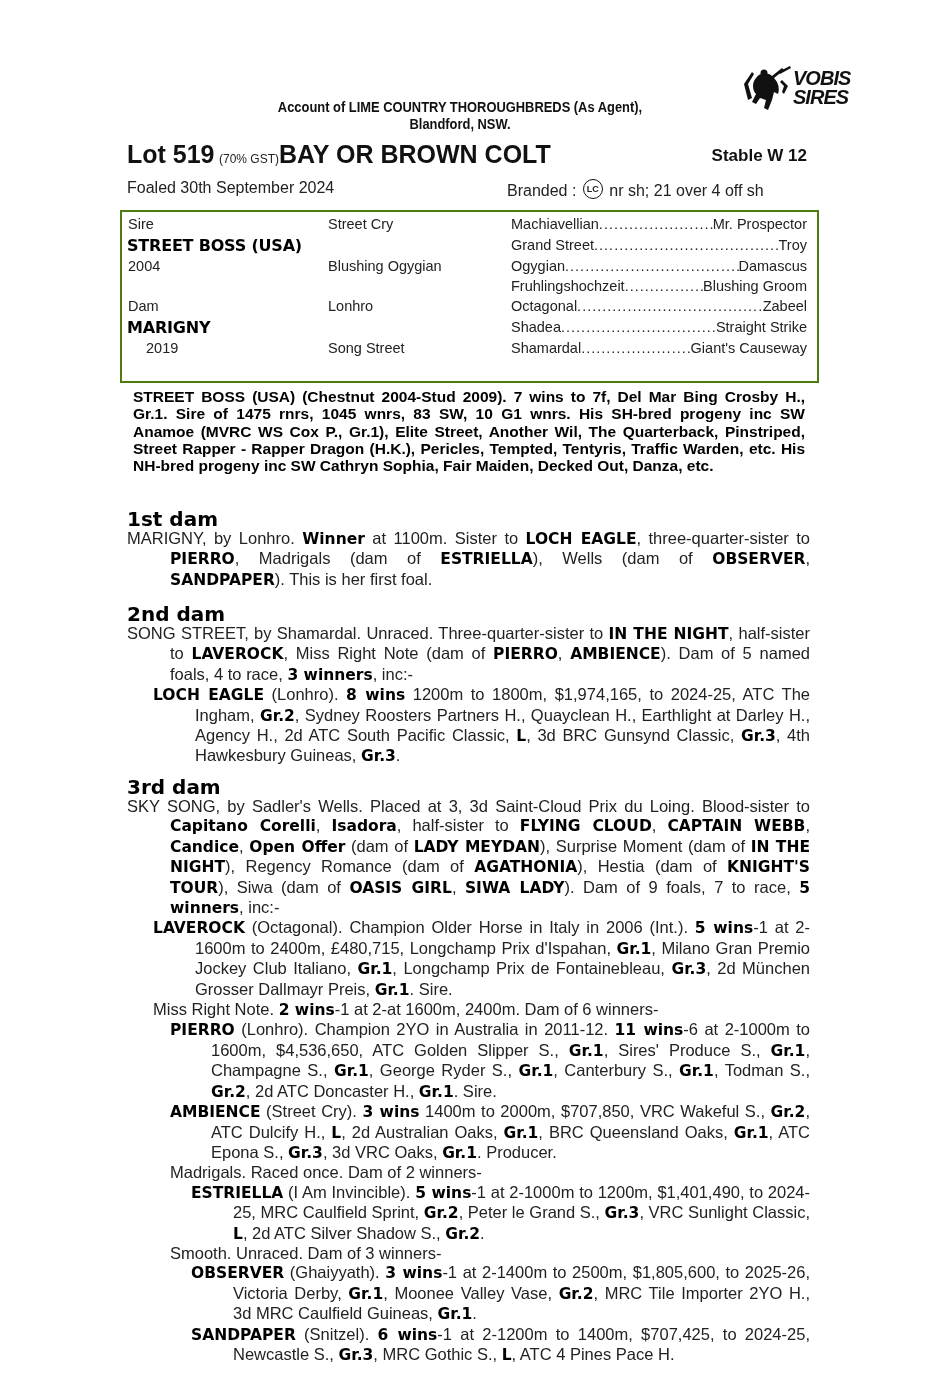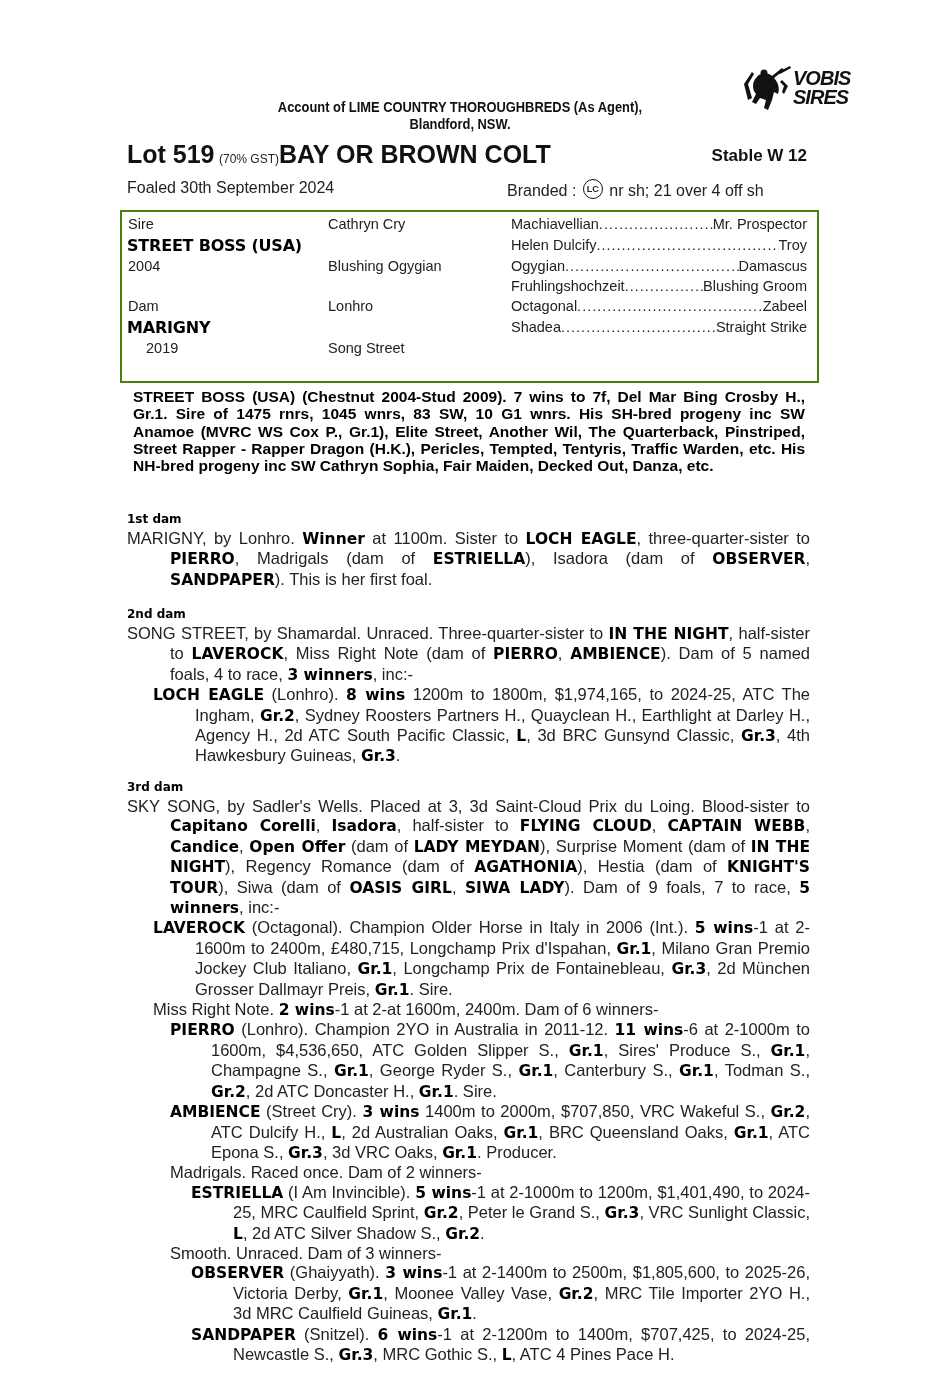--- a/index.html
+++ b/index.html
@@ -34,21 +34,21 @@
   .anc .dots { flex:1 1 auto; overflow:hidden; }
   .anc .dots::before { content:"........................................................................................"; letter-spacing:1px; }
   .anc .r { flex:0 0 auto; }
 
   
   .sire-summary { left:133px; top:388px; width:672px; font-family:"Liberation Sans", sans-serif; font-weight:bold;
                   font-size:15.5px; line-height:17.3px; text-align:justify; color:#000; }
 
   
   .section { position:absolute; left:127px; width:683px; }
-  .sec-head { font-family:"DejaVu Sans", sans-serif; font-weight:bold; font-size:12px; line-height:19px; color:#000; }
+  .sec-head { font-family:"DejaVu Sans", sans-serif; font-weight:bold; font-size:20px; line-height:19px; color:#000; }
   .para { font-size:16.5px; line-height:19.4px; text-align:justify; color:#222; }
   .para b { font-family:"DejaVu Sans", sans-serif; font-weight:bold; color:#000; font-size:15.5px; }
   .lvl0 { margin-left:0; padding-left:43px; text-indent:-43px; }
   .lvl1 { margin-left:26px; padding-left:42px; text-indent:-42px; }
   .lvl2 { margin-left:43px; padding-left:41px; text-indent:-41px; }
   .lvl3 { margin-left:64px; padding-left:42px; text-indent:-42px; }
 </style>
 </head>
 <body>
 
@@ -85,32 +85,32 @@
 </div>
 
 <div class="abs pedigree">
   <div class="ped-row" style="left:6px;top:2px">Sire</div>
   <div class="ped-row ped-bold" style="left:5px;top:23px">STREET BOSS (USA)</div>
   <div class="ped-row" style="left:6px;top:44px">2004</div>
   <div class="ped-row" style="left:6px;top:84px">Dam</div>
   <div class="ped-row ped-bold" style="left:5px;top:105px">MARIGNY</div>
   <div class="ped-row" style="left:24px;top:126px">2019</div>
 
-  <div class="ped-row" style="left:206px;top:2px">Cathryn Cry</div>
+  <div class="ped-row" style="left:206px;top:2px">Street Cry</div>
   <div class="ped-row" style="left:206px;top:44px">Blushing Ogygian</div>
   <div class="ped-row" style="left:206px;top:84px">Lonhro</div>
   <div class="ped-row" style="left:206px;top:126px">Song Street</div>
 
   <div class="anc" style="top:2px">
       <span class="l">Machiavellian</span>
       <span class="dots"></span>
       <span class="r">Mr. Prospector</span>
     </div>
   <div class="anc" style="top:23px">
-      <span class="l">Helen Dulcify</span>
+      <span class="l">Grand Street</span>
       <span class="dots"></span>
       <span class="r">Troy</span>
     </div>
   <div class="anc" style="top:64px">
       <span class="l">Fruhlingshochzeit</span>
       <span class="dots"></span>
       <span class="r">Blushing Groom</span>
     </div>
   <div class="anc" style="top:44px">
       <span class="l">Ogygian</span>
@@ -120,28 +120,33 @@
   <div class="anc" style="top:84px">
       <span class="l">Octagonal</span>
       <span class="dots"></span>
       <span class="r">Zabeel</span>
     </div>
   <div class="anc" style="top:105px">
       <span class="l">Shadea</span>
       <span class="dots"></span>
       <span class="r">Straight Strike</span>
     </div>
+  <div class="anc" style="top:126px">
+      <span class="l">Shamardal</span>
+      <span class="dots"></span>
+      <span class="r">Giant's Causeway</span>
+    </div>
 </div>
 
 <div class="abs sire-summary">STREET BOSS (USA) (Chestnut 2004-Stud 2009). 7 wins to 7f, Del Mar Bing Crosby H., Gr.1. Sire of 1475 rnrs, 1045 wnrs, 83 SW, 10 G1 wnrs. His SH-bred progeny inc SW Anamoe (MVRC WS Cox P., Gr.1), Elite Street, Another Wil, The Quarterback, Pinstriped, Street Rapper - Rapper Dragon (H.K.), Pericles, Tempted, Tentyris, Traffic Warden, etc. His NH-bred progeny inc SW Cathryn Sophia, Fair Maiden, Decked Out, Danza, etc.</div>
 
 <div class="section" style="top:510px">
   <div class="sec-head">1st dam</div>
   <div class="entries">
-      <div class="para lvl0"><span>MARIGNY, by Lonhro. </span><b>Winner</b><span> at 1100m. Sister to </span><b>LOCH EAGLE</b><span>, three-quarter-sister to </span><b>PIERRO</b><span>, Madrigals (dam of </span><b>ESTRIELLA</b><span>), Isadora (dam of </span><b>OBSERVER</b><span>, </span><b>SANDPAPER</b><span>). This is her first foal.</span></div>
+      <div class="para lvl0"><span>MARIGNY, by Lonhro. </span><b>Winner</b><span> at 1100m. Sister to </span><b>LOCH EAGLE</b><span>, three-quarter-sister to </span><b>PIERRO</b><span>, Madrigals (dam of </span><b>ESTRIELLA</b><span>), Wells (dam of </span><b>OBSERVER</b><span>, </span><b>SANDPAPER</b><span>). This is her first foal.</span></div>
     </div>
 </div>
 
 <div class="section" style="top:605px">
   <div class="sec-head">2nd dam</div>
   <div class="entries">
       <div class="para lvl0"><span>SONG STREET, by Shamardal. Unraced. Three-quarter-sister to </span><b>IN THE NIGHT</b><span>, half-sister to </span><b>LAVEROCK</b><span>, Miss Right Note (dam of </span><b>PIERRO</b><span>, </span><b>AMBIENCE</b><span>). Dam of 5 named foals, 4 to race, </span><b>3 winners</b><span>, inc:-</span></div>
       <div class="para lvl1"><b>LOCH EAGLE</b><span> (Lonhro). </span><b>8 wins</b><span> 1200m to 1800m, $1,974,165, to 2024-25, ATC The Ingham, </span><b>Gr.2</b><span>, Sydney Roosters Partners H., Quayclean H., Earthlight at Darley H., Agency H., 2d ATC South Pacific Classic, </span><b>L</b><span>, 3d BRC Gunsynd Classic, </span><b>Gr.3</b><span>, 4th Hawkesbury Guineas, </span><b>Gr.3</b><span>.</span></div>
     </div>
 </div>

